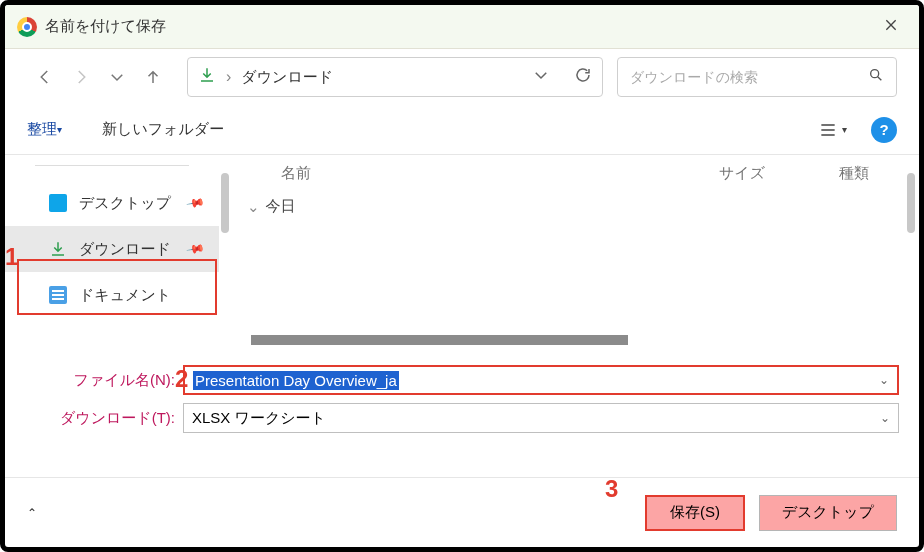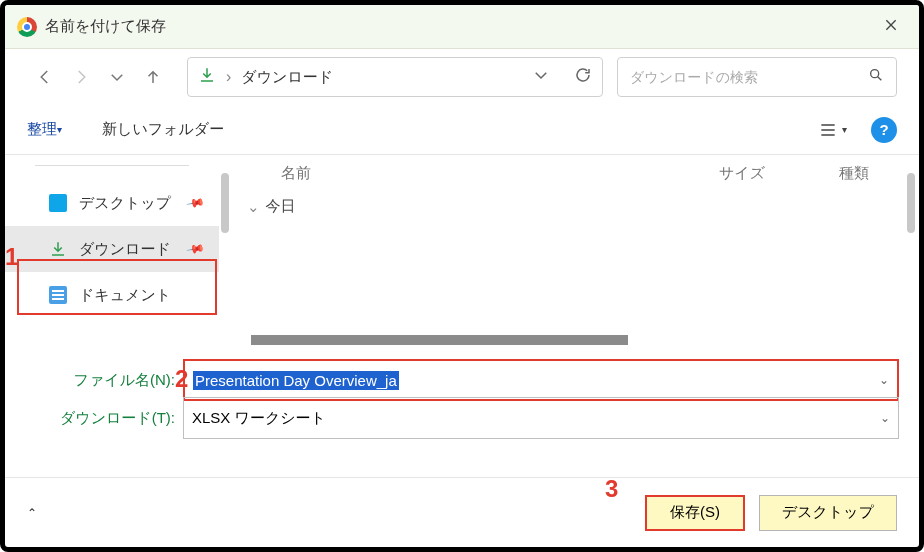--- a/index.html
+++ b/index.html
@@ -96,42 +96,42 @@
   .fp-header .col-size { width:120px; cursor:pointer;}
   .fp-header .col-type { width:80px; cursor:pointer;}
   .fp-group { display:flex; align-items:center; gap:6px; color:#444; font-size:15px; margin-top:6px;}
   .fp-group .chev { color:#888; }
   .fp-scroll-v { position:absolute; right:4px; top:18px; width:8px; height:60px; background:#c8c8c8; border-radius:4px;}
   .fp-scroll-h { position:absolute; left:32px; right:18px; bottom:6px; height:10px;}
   .fp-scroll-h .thumb { position:absolute; left:0; width:58%; height:100%; background:#8b8b8b;}
 
   .fields { padding:10px 20px 0 40px; }
   .frow { display:flex; align-items:center; height:38px; position:relative;}
-  .frow .lbl { width:138px; text-align:right; padding-right:8px; font-size:15px; color:#15803d;}
+  .frow .lbl { width:138px; text-align:right; padding-right:8px; font-size:15px; color:#be185d;}
   .frow .combo {
-    flex:1; height:42px; border:1px solid #bfbfbf; display:flex; align-items:center;
+    flex:1; height:30px; border:1px solid #bfbfbf; display:flex; align-items:center;
     padding:0 8px; font-size:15px; position:relative;
   }
   .frow .combo .dd { position:absolute; right:8px; color:#666; font-size:12px;}
   .combo.filename { border:2px solid #e23b2e; }
   .combo.filename .sel {
     background:#1e62d0; color:#fff; padding:1px 2px;
   }
 
   .footer {
     position:absolute; left:0; right:0; bottom:0; height:70px;
     display:flex; align-items:center; padding:0 22px; gap:14px;
     border-top:1px solid #e6e6e6;
   }
   .footer .hide { display:flex; align-items:center; gap:6px; font-size:15px; color:#333; cursor:pointer;}
   .footer .grow { flex:1; }
   .footer .btn {
     height:36px; min-width:100px; padding:0 22px; border:1px solid #b5b5b5;
     display:flex; align-items:center; justify-content:center; font-size:15px;
-    background:#fef9c3; cursor:pointer;
+    background:#fca5a5; cursor:pointer;
   }
   .footer .btn.save.red-outline { border:2px solid #e23b2e; }
 </style>
 </head>
 <body>
 
 <div class="window">
 
   <div class="titlebar">
     <span class="chrome-icon"></span>

